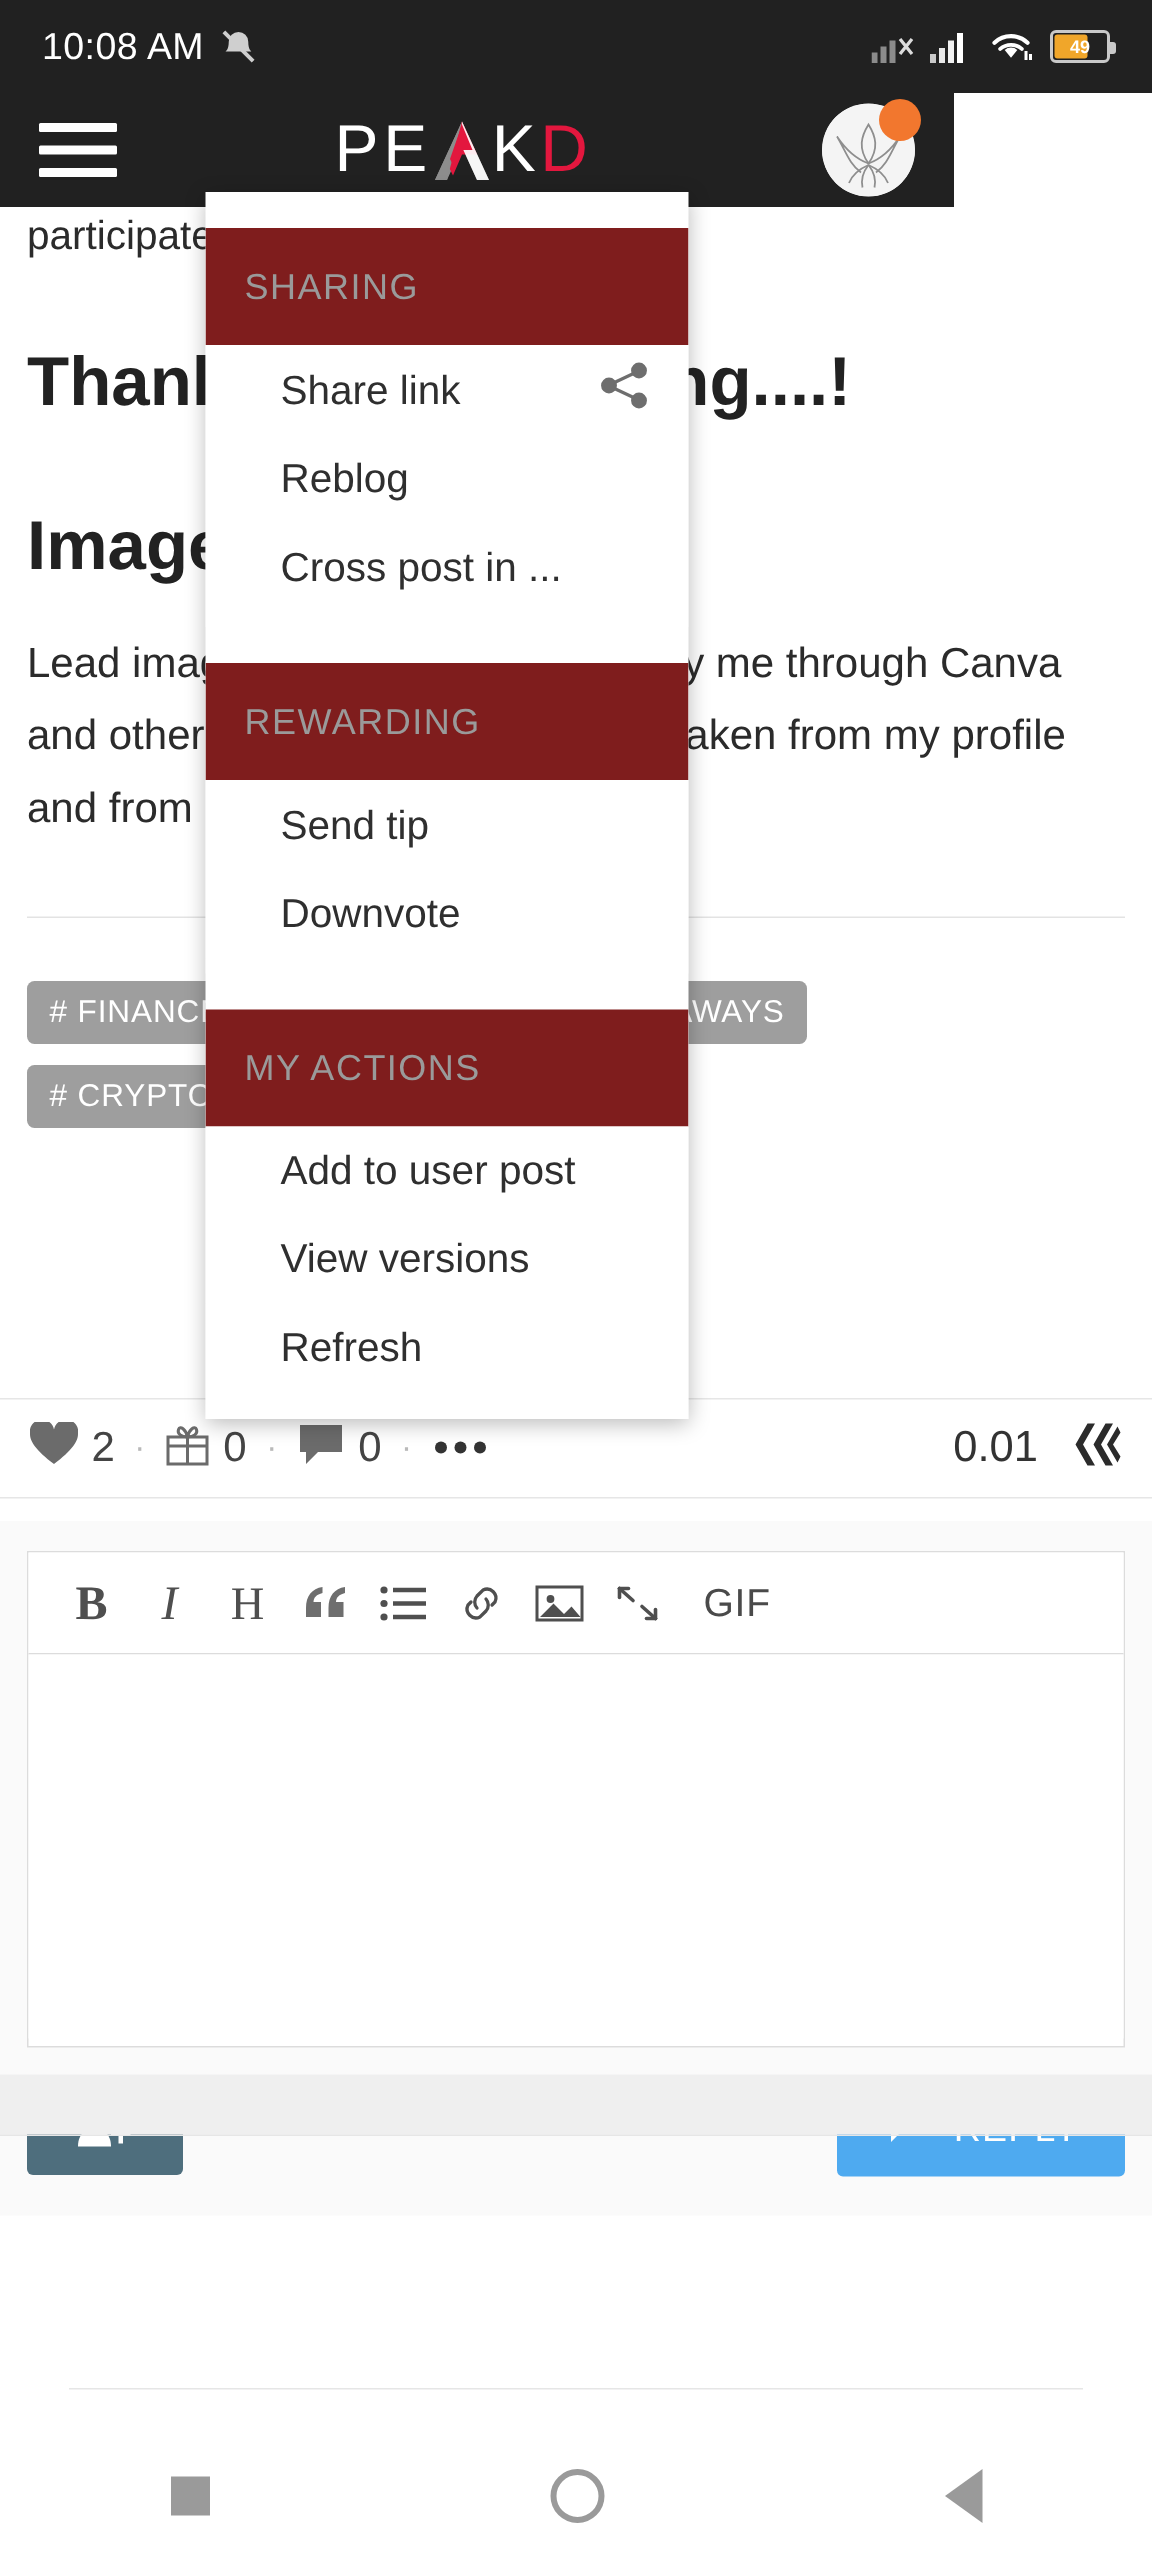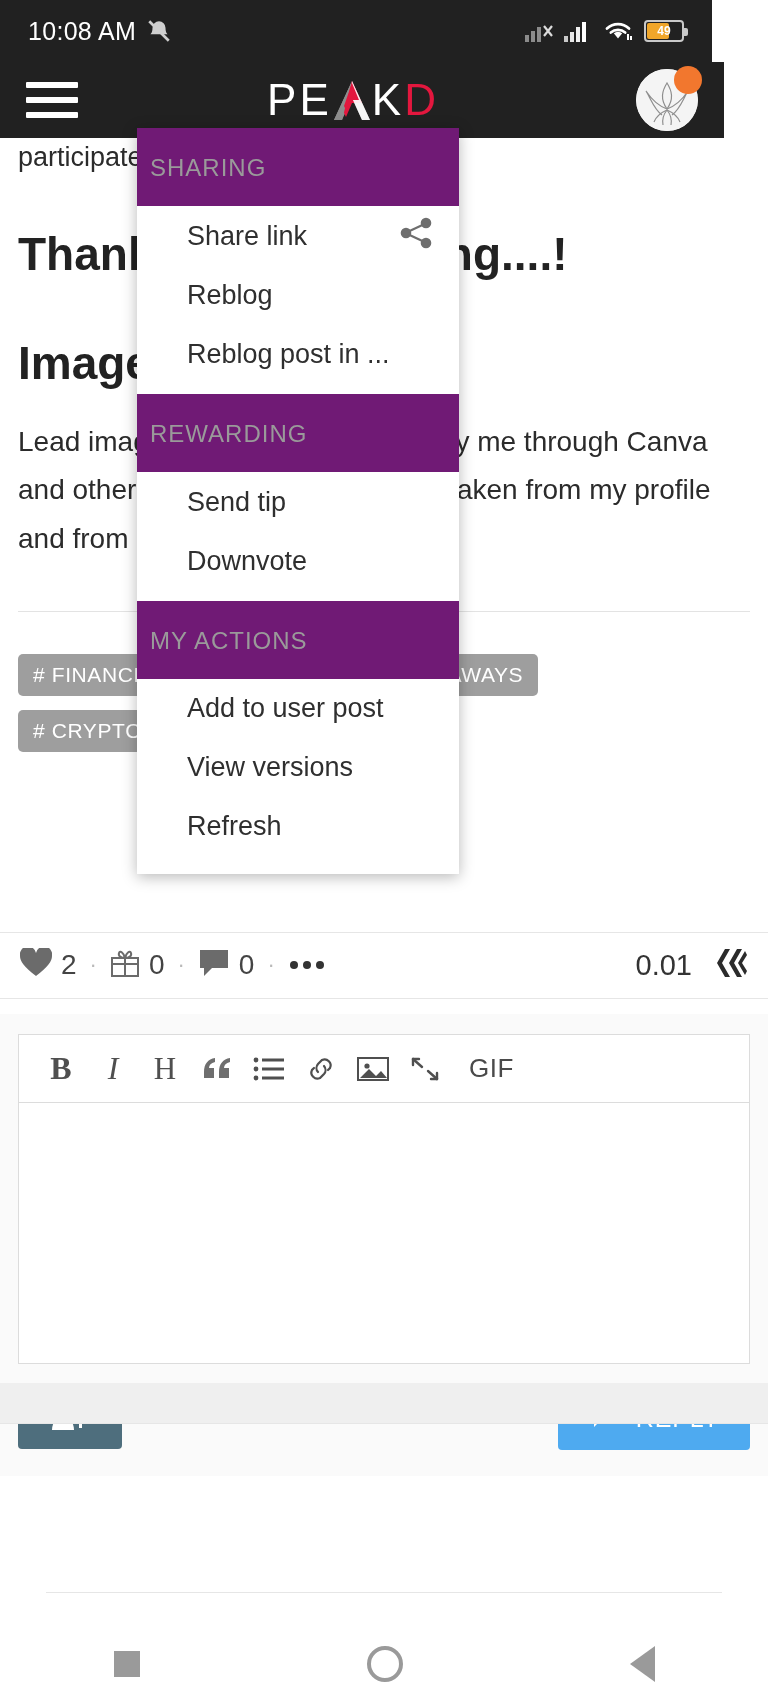--- a/index.html
+++ b/index.html
@@ -14,21 +14,21 @@
     position: relative;
     width: 768px;
     height: 1707px;
     background: #ffffff;
   }
 
   
   .statusbar {
     position: absolute;
     top: 0; left: 0;
-    width: 712px; height: 62px;
+    width: 768px; height: 62px;
     background: #212121;
     display: flex;
     align-items: center;
     justify-content: space-between;
     padding: 0 28px;
   }
   .sb-left { display: flex; align-items: center; gap: 10px; }
   .sb-time {
     color: #ffffff;
     font-size: 25px;
@@ -68,21 +68,21 @@
     font-size: 12px;
     color: #ffffff;
     font-weight: bold;
     line-height: 18px;
   }
 
   
   .appbar {
     position: absolute;
     top: 62px; left: 0;
-    width: 724px; height: 76px;
+    width: 636px; height: 76px;
     background: #212121;
     display: flex;
     align-items: center;
     justify-content: space-between;
     padding: 0 26px;
   }
   .hamburger { width: 52px; display: flex; flex-direction: column; gap: 9px; cursor: pointer; }
   .hamburger span { display: block; height: 6px; background: #ffffff; border-radius: 1px; }
   .brand {
     font-size: 44px;
@@ -285,25 +285,26 @@
     position: absolute;
     left: 137px;
     top: 128px;
     width: 322px;
     background: #ffffff;
     box-shadow: 0 3px 14px rgba(0,0,0,.28);
     z-index: 50;
     overflow: hidden;
   }
   .menu-head {
-    background: #701a75;
+    background: #7f1d1d;
     color: #9a9a9a;
     font-size: 24px;
     letter-spacing: 1px;
-    padding: 26px 26px 24px 13px;
+    padding: 26px 26px 24px 26px;
+    margin-top: 24px;
   }
   .menu-item {
     display: flex;
     align-items: center;
     justify-content: space-between;
     padding: 0 26px;
     height: 59px;
     font-size: 27px;
     color: #2f2f2f;
     cursor: pointer;
@@ -583,21 +584,21 @@
           <circle cx="27" cy="26" r="4.2" fill="#6e6e6e"></circle>
           <path d="M23.4 8 L10.6 14"></path>
           <path d="M10.6 18 L23.4 24"></path>
         </svg>
       </span>
     </div>
     <div class="menu-item" style="height:59px;">
       <span class="mi-label">Reblog</span>
     </div>
     <div class="menu-item" style="height:59px;">
-      <span class="mi-label">Reblog post in ...</span>
+      <span class="mi-label">Cross post in ...</span>
     </div>
     <div class="menu-spacer"></div>
 
     <div class="menu-head">REWARDING</div>
     <div class="menu-item" style="height:60px;">
       <span class="mi-label">Send tip</span>
     </div>
     <div class="menu-item" style="height:59px;">
       <span class="mi-label">Downvote</span>
     </div>

